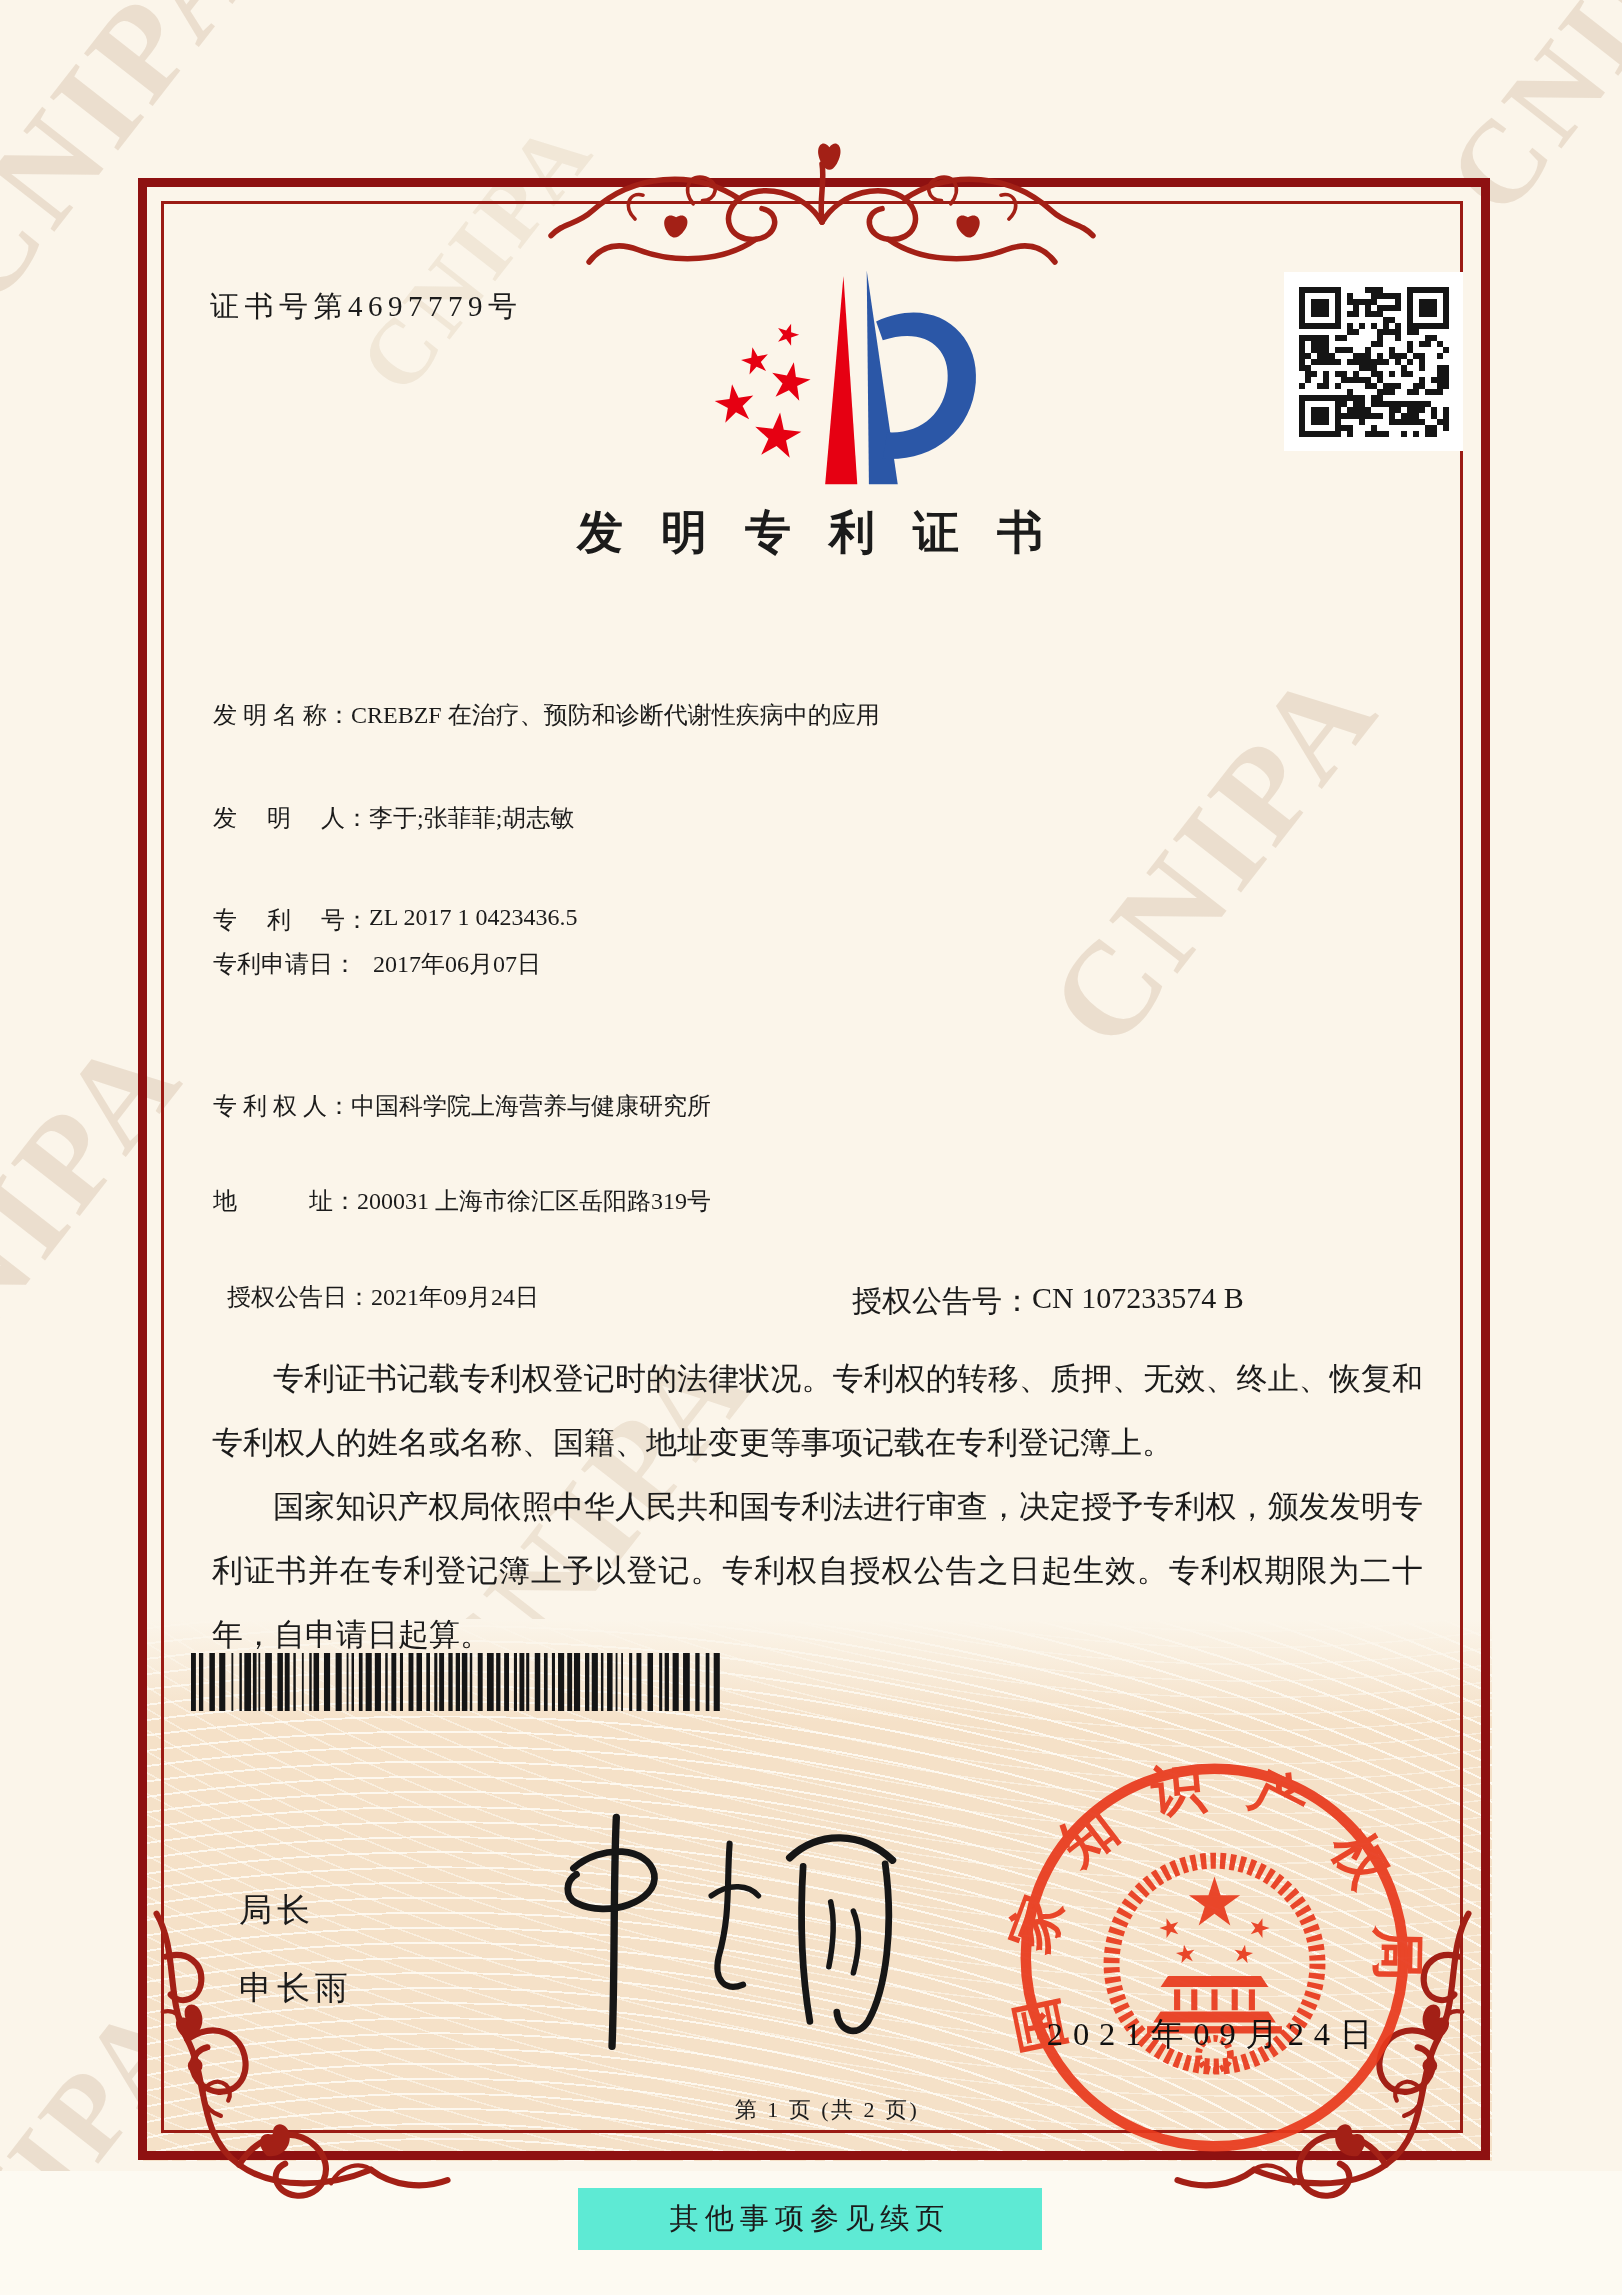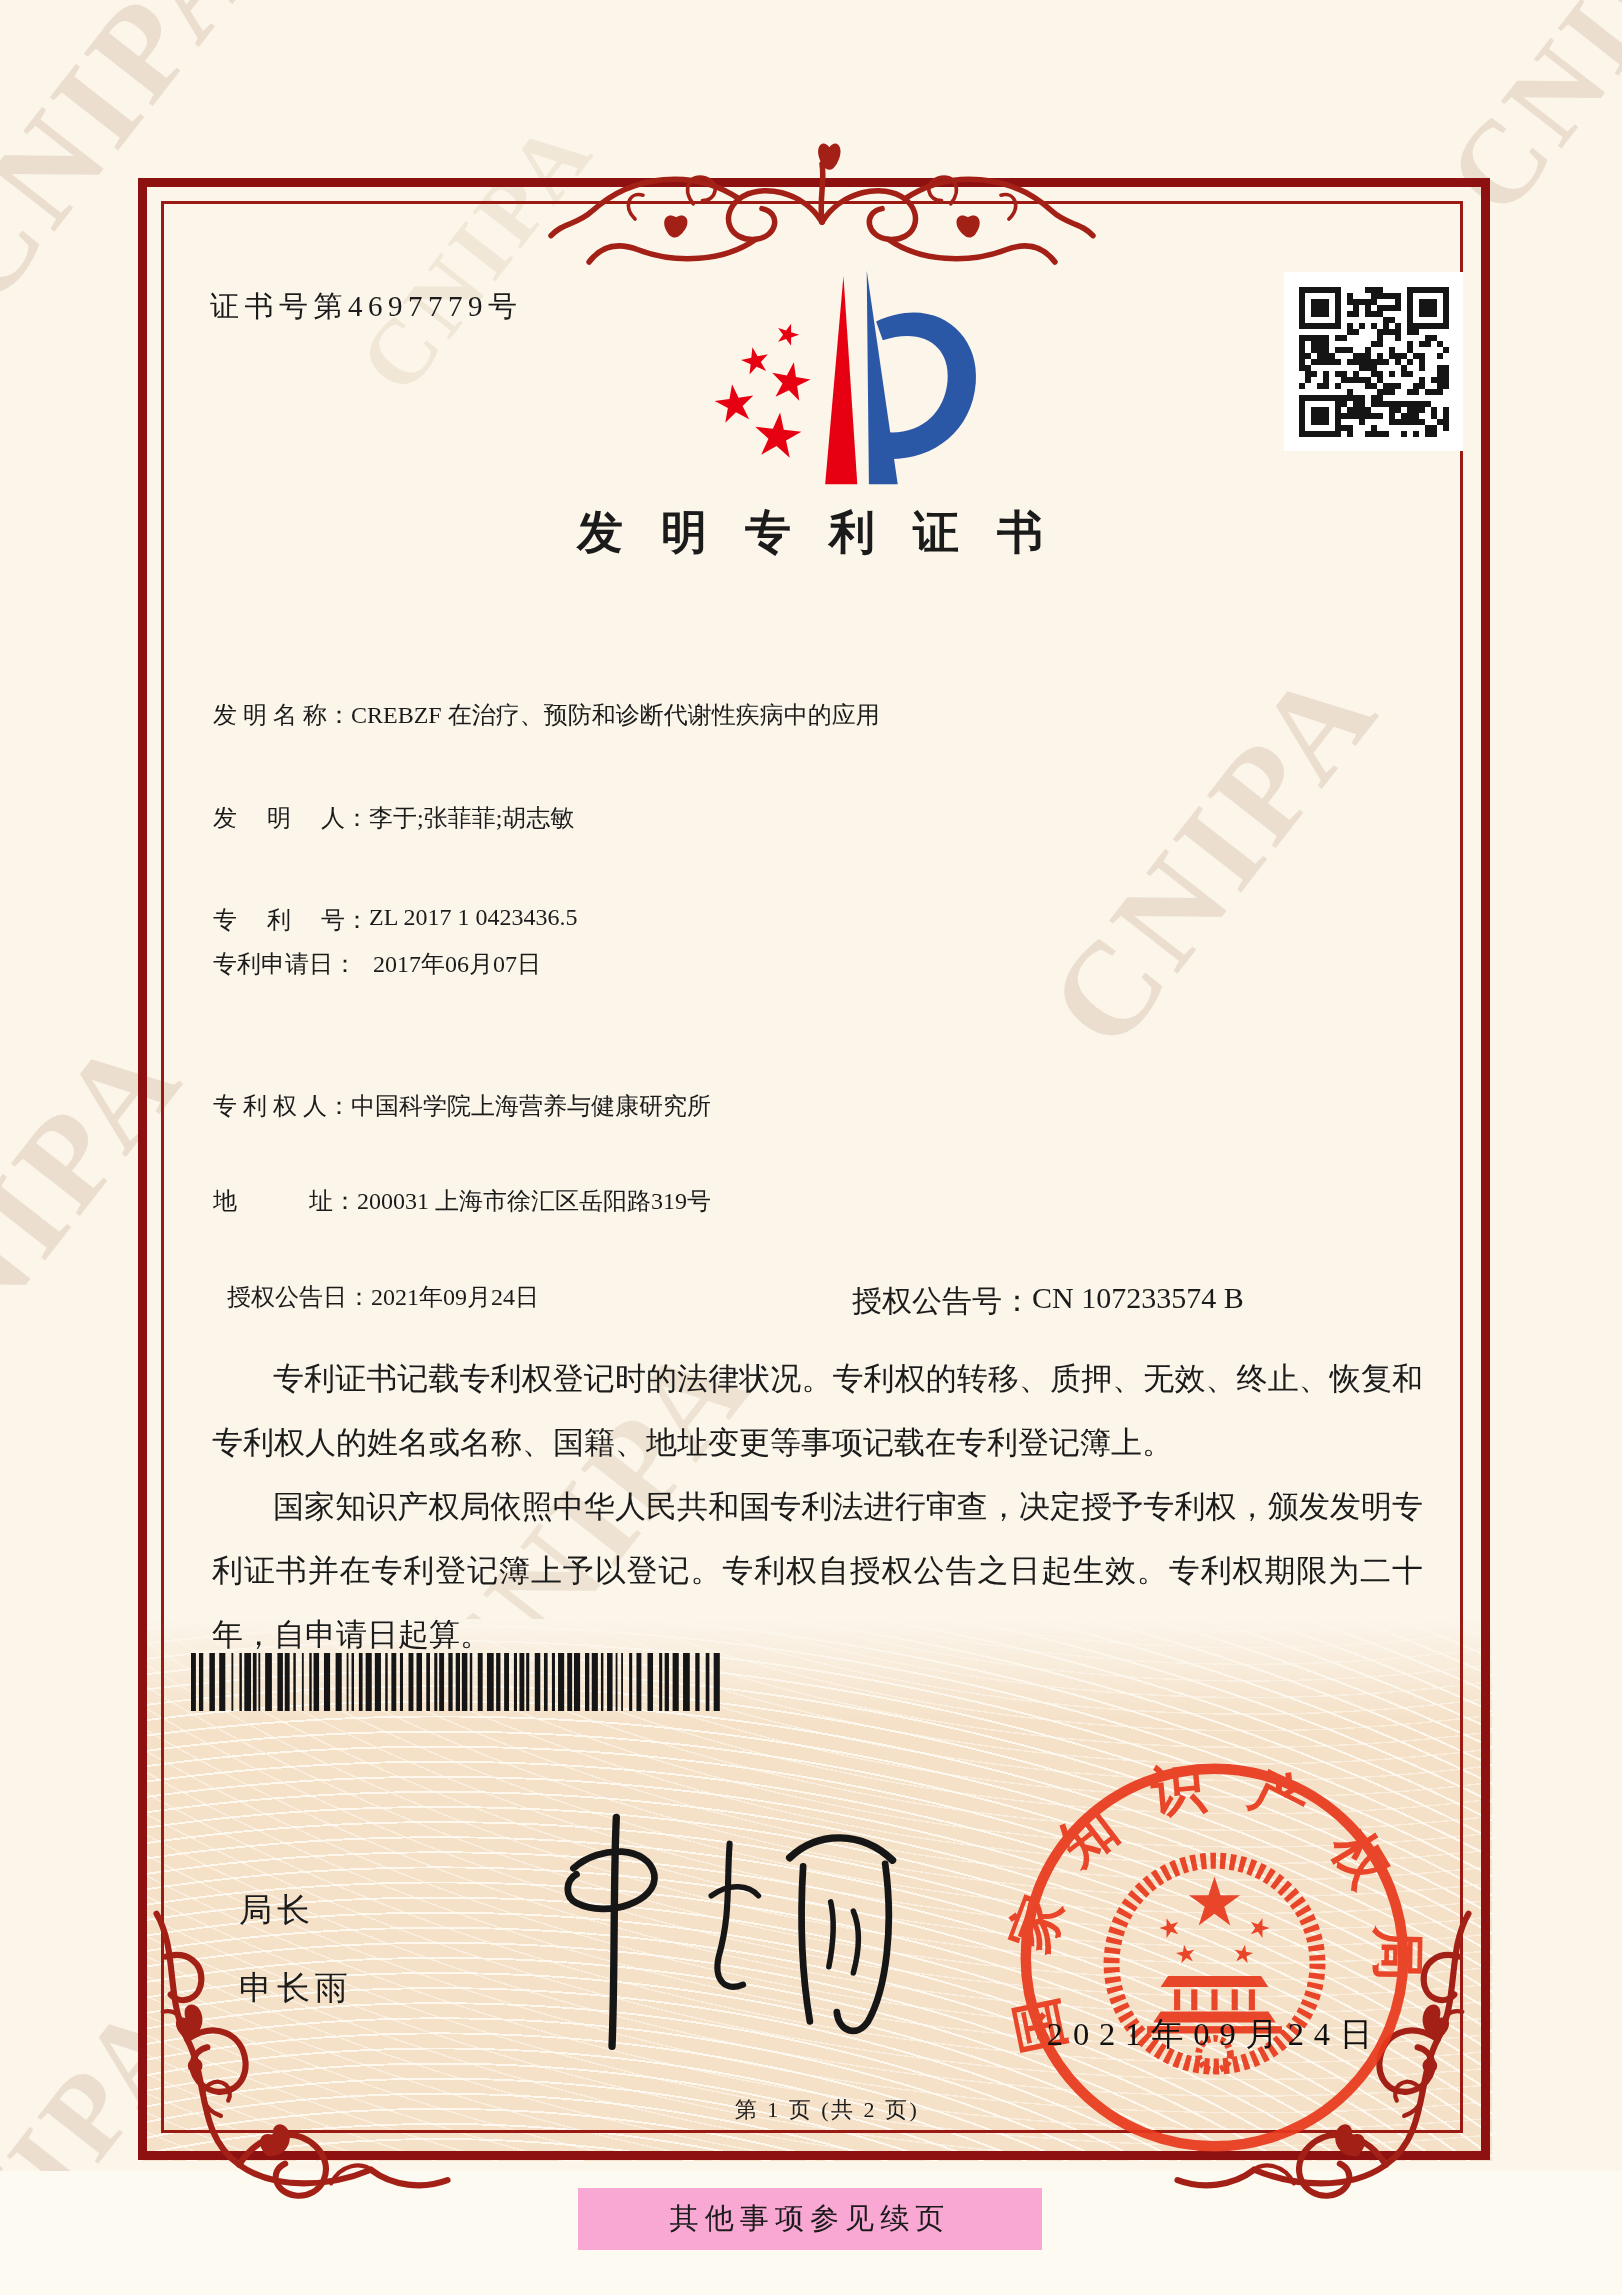--- a/index.html
+++ b/index.html
@@ -80,21 +80,21 @@
     font-size:32.5px; letter-spacing:9.8px; color:#101010; z-index:7;
   }
   .page-num{
     position:absolute; left:138px; top:2095px; width:1344px; text-align:center;
     font-size:22px; letter-spacing:2.5px; z-index:7;margin-left:17px;
   }
   .continuation{
     position:absolute; left:138px; top:2188px; width:1344px; text-align:center; z-index:7;
   }
   .continuation span{
-    display:inline-block; background:#f9a8d4; padding:11px 92px;
+    display:inline-block; background:#5eead4; padding:11px 92px;
     font-size:29px; letter-spacing:6.1px;
   }
 </style>
 </head>
 <body>
 
 <div class="page">
 
   <div class="wm wm1">CNIPA</div>
   <div class="wm wm2">CNIPA</div>

